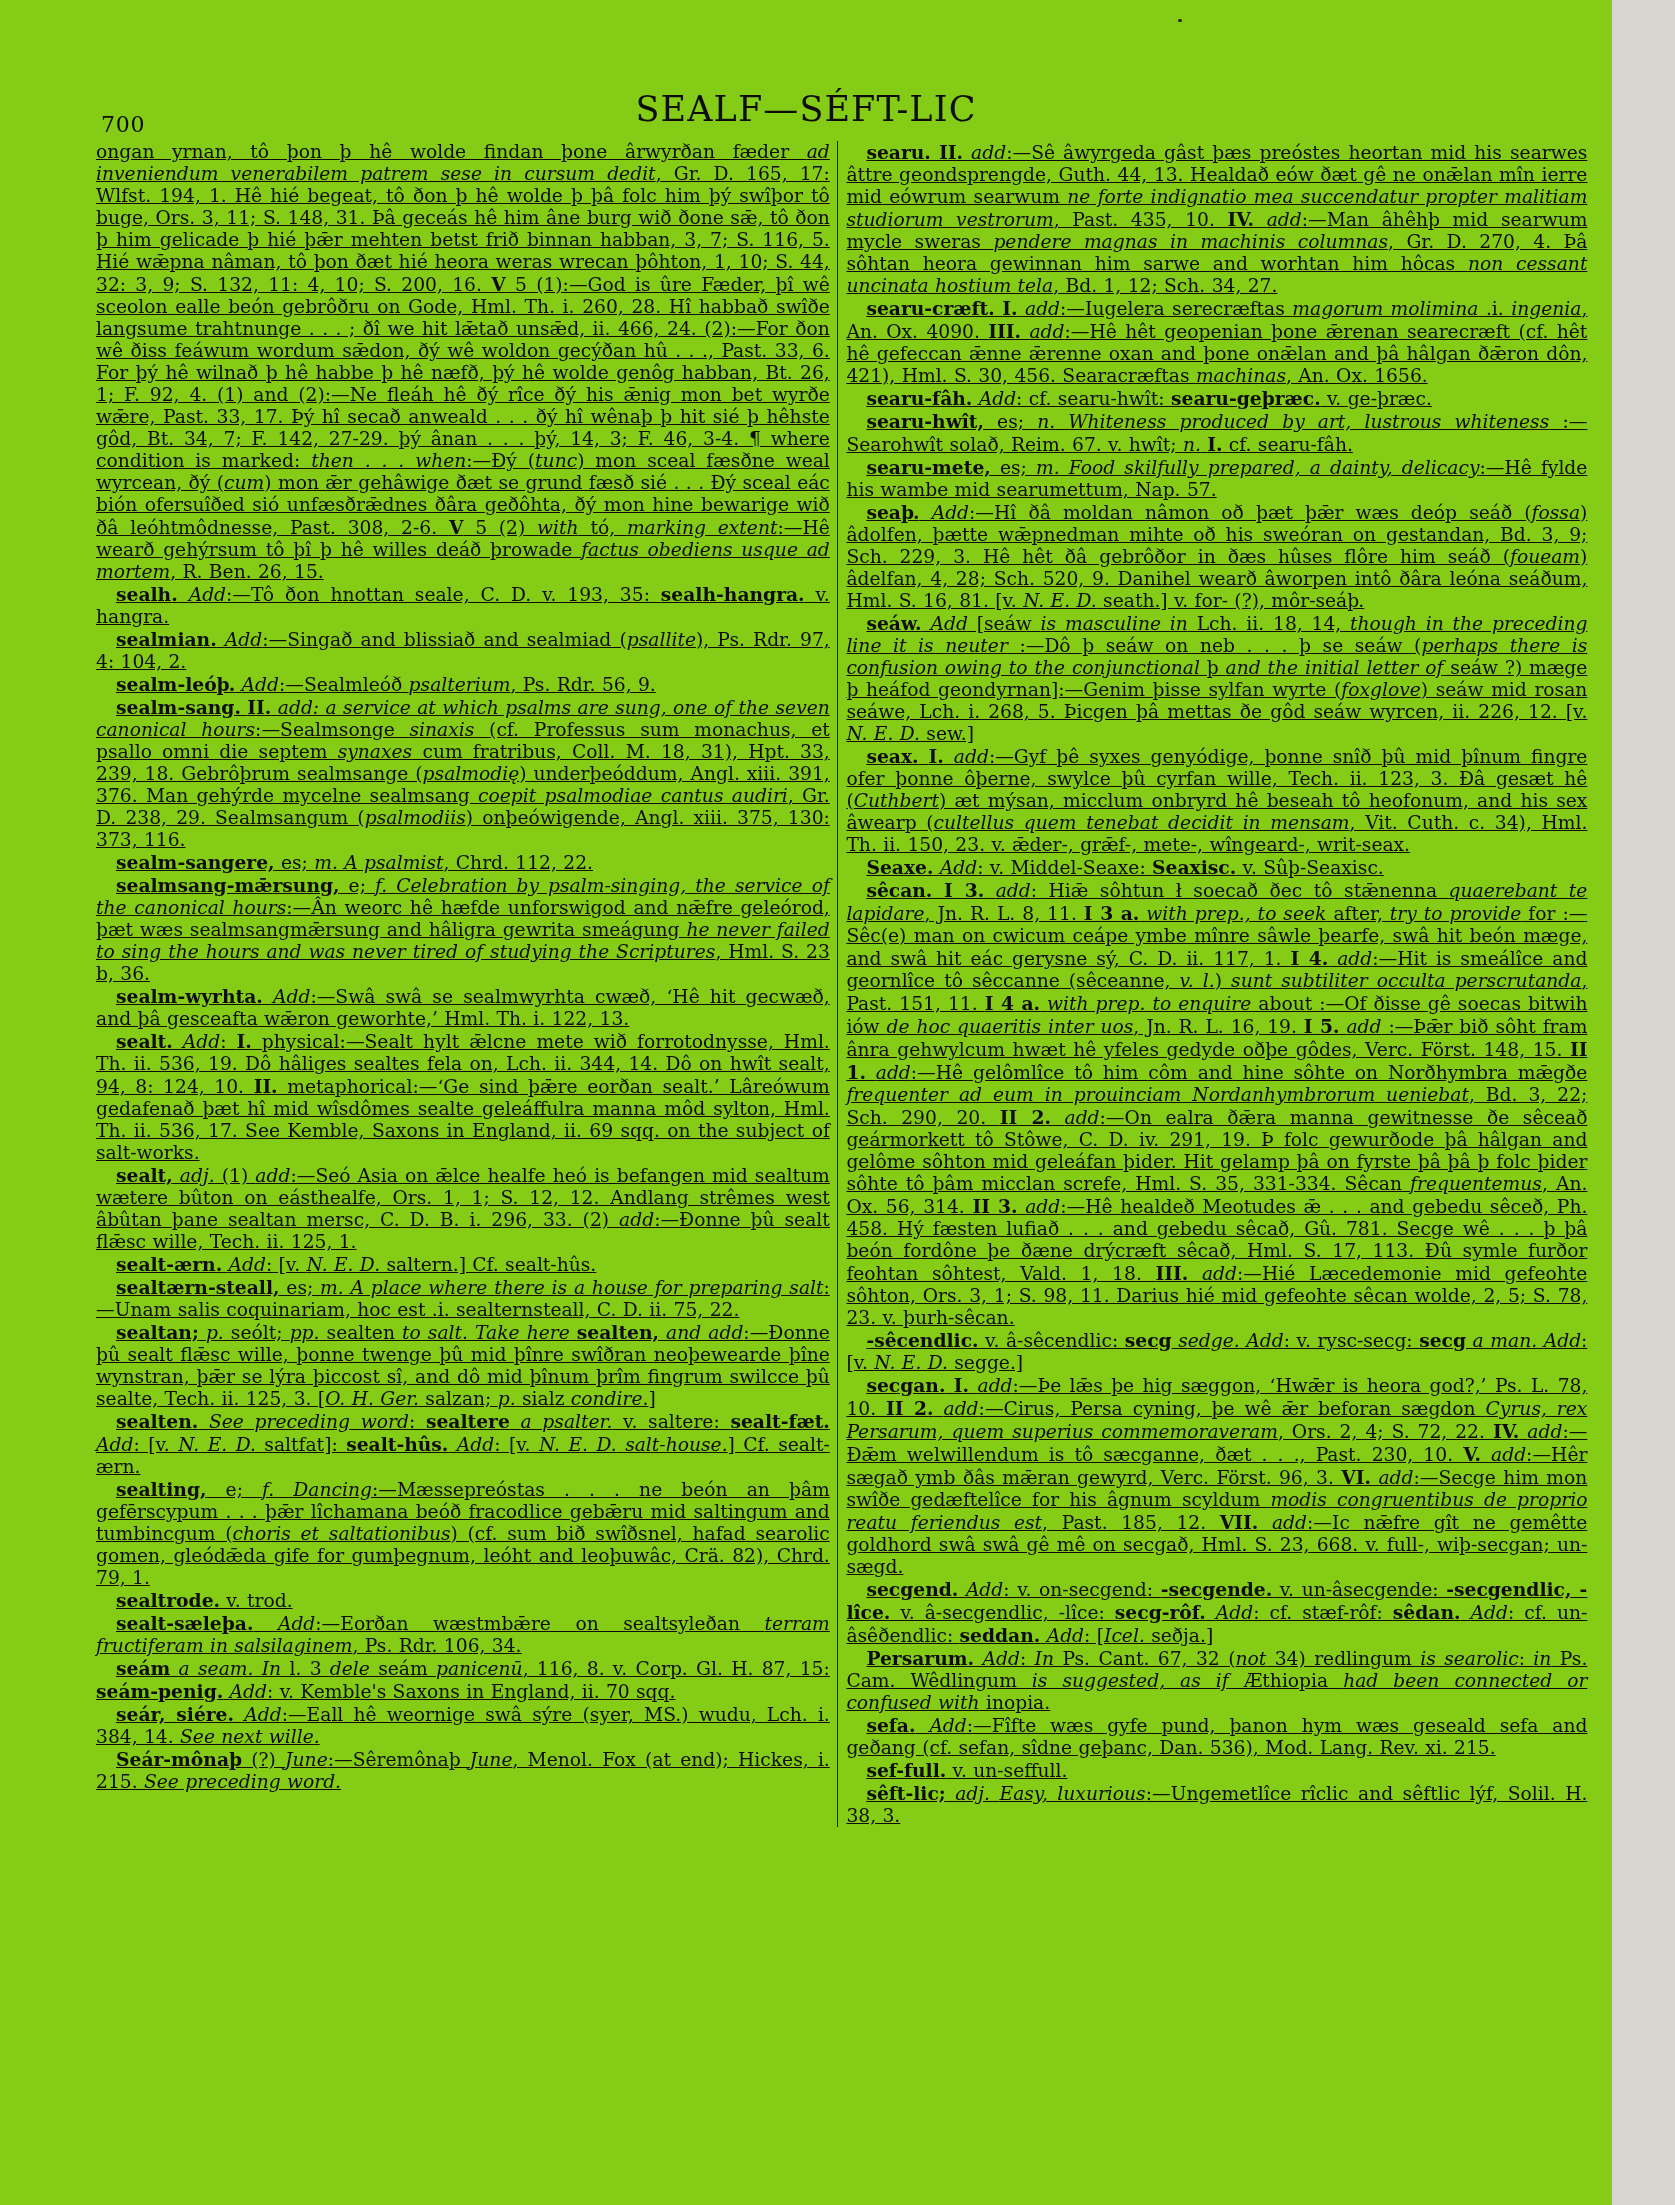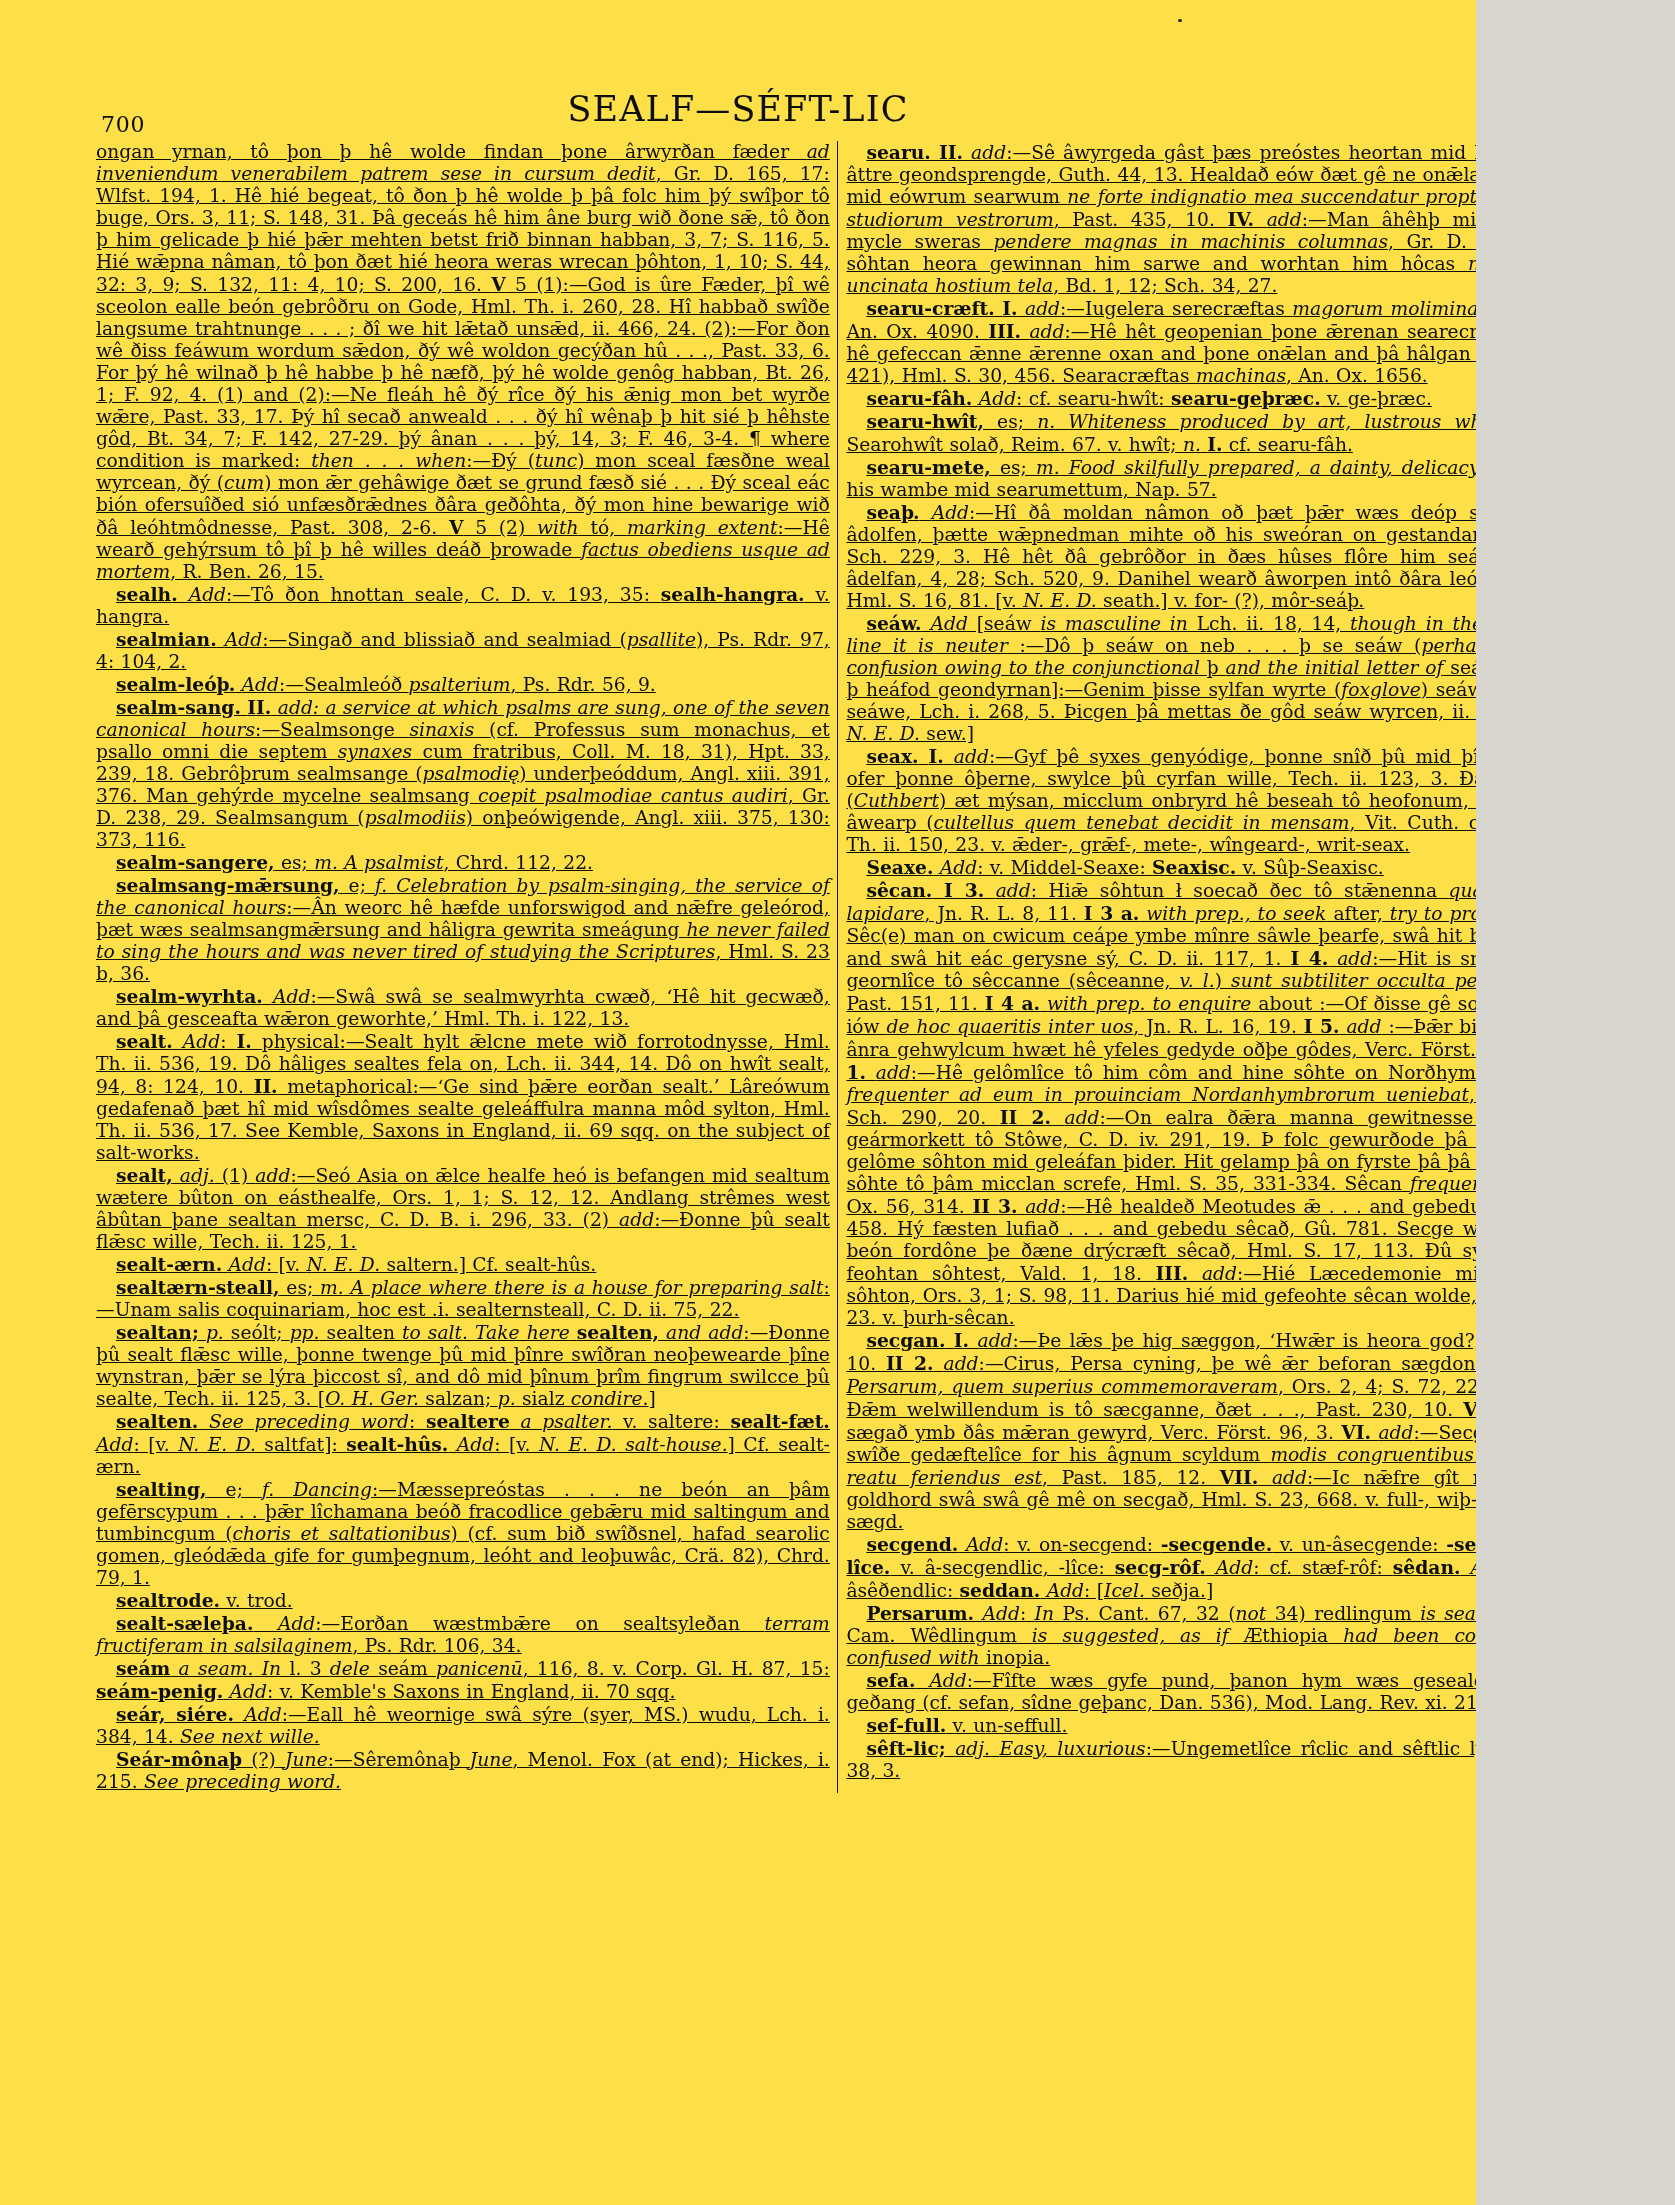--- a/index.html
+++ b/index.html
@@ -1,19 +1,19 @@
 <!DOCTYPE html>
 <html style="font-size:11.5px"><head>
 <meta charset="utf-8">
 <style>
   html,body{margin:0;padding:0;background:#d8d5cf;}
   .page{
     position:relative;
-    width:1476px;height:2205px;
-    background:#fde047;
+    width:1612px;height:2205px;
+    background:#84cc16;
     color:#0d0d0d;
     font-family:"DejaVu Serif","Liberation Serif",serif;
     overflow:hidden;
   }
   .speck{position:absolute;top:18.7px;left:1178px;width:3.6px;height:3.6px;border-radius:50%;background:#2a2a2a;}
   .page-number{position:absolute;top:112px;left:101px;font-size:22px;letter-spacing:0.7px;}
   .page-title{position:absolute;top:89px;left:0;width:100%;text-align:center;font-size:35px;letter-spacing:1.1px;}
   .content{
     position:absolute;top:141px;left:96px;width:1498px;
     display:flex;align-items:stretch;
@@ -70,20 +70,21 @@
         <p class="entry"><b>searu.</b>  <b>II.</b> <i>add</i>:—Sê âwyrgeda gâst þæs preóstes heortan mid his searwes âttre geondsprengde, Guth. 44, 13.  Healdað eów ðæt gê ne onǣlan mîn ierre mid eówrum searwum <i>ne forte indignatio mea succendatur propter malitiam studiorum vestrorum</i>, Past. 435, 10.  <b>IV.</b> <i>add</i>:—Man âhêhþ mid searwum mycle sweras <i>pendere magnas in machinis columnas</i>, Gr. D. 270, 4.  Þâ sôhtan heora gewinnan him sarwe and worhtan him hôcas <i>non cessant uncinata hostium tela</i>, Bd. 1, 12; Sch. 34, 27.</p>
         <p class="entry"><b>searu-cræft.</b>  <b>I.</b> <i>add</i>:—Iugelera serecræftas <i>magorum molimina</i> .i. <i>ingenia</i>, An. Ox. 4090.  <b>III.</b> <i>add</i>:—Hê hêt geopenian þone ǣrenan searecræft (cf. hêt hê gefeccan ǣnne ǣrenne oxan and þone onǣlan and þâ hâlgan ðǣron dôn, 421), Hml. S. 30, 456.  Searacræftas <i>machinas</i>, An. Ox. 1656.</p>
         <p class="entry"><b>searu-fâh.</b>  <i>Add</i>: cf. searu-hwît: <b>searu-geþræc.</b>  v. ge-þræc.</p>
         <p class="entry"><b>searu-hwît,</b> es; <i>n.</i>  <i>Whiteness produced by art, lustrous whiteness</i> :—Searohwît solað, Reim. 67.  v. hwît; <i>n.</i> <b>I.</b> cf. searu-fâh.</p>
         <p class="entry"><b>searu-mete,</b> es; <i>m.</i>  <i>Food skilfully prepared, a dainty, delicacy</i>:—Hê fylde his wambe mid searumettum, Nap. 57.</p>
         <p class="entry"><b>seaþ.</b>  <i>Add</i>:—Hî ðâ moldan nâmon oð þæt þǣr wæs deóp seáð (<i>fossa</i>) âdolfen, þætte wǣpnedman mihte oð his sweóran on gestandan, Bd. 3, 9; Sch. 229, 3.  Hê hêt ðâ gebrôðor in ðæs hûses flôre him seáð (<i>foueam</i>) âdelfan, 4, 28; Sch. 520, 9.  Danihel wearð âworpen intô ðâra leóna seáðum, Hml. S. 16, 81.  [v. <i>N. E. D.</i> seath.]  v. for- (?), môr-seáþ.</p>
         <p class="entry"><b>seáw.</b>  <i>Add</i> [seáw <i>is masculine in</i> Lch. ii. 18, 14, <i>though in the preceding line it is neuter</i> :—Dô þ seáw on neb . . . þ se seáw (<i>perhaps there is confusion owing to the conjunctional</i> þ <i>and the initial letter of</i> seáw ?) mæge þ heáfod geondyrnan]:—Genim þisse sylfan wyrte (<i>foxglove</i>) seáw mid rosan seáwe, Lch. i. 268, 5.  Þicgen þâ mettas ðe gôd seáw wyrcen, ii. 226, 12.  [v. <i>N. E. D.</i> sew.]</p>
         <p class="entry"><b>seax.</b>  <b>I.</b> <i>add</i>:—Gyf þê syxes genyódige, þonne snîð þû mid þînum fingre ofer þonne ôþerne, swylce þû cyrfan wille, Tech. ii. 123, 3.  Ðâ gesæt hê (<i>Cuthbert</i>) æt mýsan, micclum onbryrd hê beseah tô heofonum, and his sex âwearp (<i>cultellus quem tenebat decidit in mensam</i>, Vit. Cuth. c. 34), Hml. Th. ii. 150, 23.  v. ǣder-, grǣf-, mete-, wîngeard-, writ-seax.</p>
         <p class="entry"><b>Seaxe.</b>  <i>Add</i>: v. Middel-Seaxe: <b>Seaxisc.</b>  v. Sûþ-Seaxisc.</p>
         <p class="entry"><b>sêcan.</b>  <b>I 3.</b> <i>add</i>: Hiǣ sôhtun ł soecað ðec tô stǣnenna <i>quaerebant te lapidare</i>, Jn. R. L. 8, 11.  <b>I 3 a.</b> <i>with prep., to seek</i> after, <i>try to provide</i> for :—Sêc(e) man on cwicum ceápe ymbe mînre sâwle þearfe, swâ hit beón mæge, and swâ hit eác gerysne sý, C. D. ii. 117, 1.  <b>I 4.</b> <i>add</i>:—Hit is smeálîce and geornlîce tô sêccanne (sêceanne, <i>v. l.</i>) <i>sunt subtiliter occulta perscrutanda</i>, Past. 151, 11.  <b>I 4 a.</b> <i>with prep. to enquire</i> about :—Of ðisse gê soecas bitwih iów <i>de hoc quaeritis inter uos</i>, Jn. R. L. 16, 19.  <b>I 5.</b> <i>add</i> :—Þǣr bið sôht fram ânra gehwylcum hwæt hê yfeles gedyde oðþe gôdes, Verc. Först. 148, 15.  <b>II 1.</b> <i>add</i>:—Hê gelômlîce tô him côm and hine sôhte on Norðhymbra mǣgðe <i>frequenter ad eum in prouinciam Nordanhymbrorum ueniebat</i>, Bd. 3, 22; Sch. 290, 20.  <b>II 2.</b> <i>add</i>:—On ealra ðǣra manna gewitnesse ðe sêceað geármorkett tô Stôwe, C. D. iv. 291, 19.  Þ folc gewurðode þâ hâlgan and gelôme sôhton mid geleáfan þider.  Hit gelamp þâ on fyrste þâ þâ þ folc þider sôhte tô þâm micclan screfe, Hml. S. 35, 331-334.  Sêcan <i>frequentemus</i>, An. Ox. 56, 314.  <b>II 3.</b> <i>add</i>:—Hê healdeð Meotudes ǣ . . . and gebedu sêceð, Ph. 458.  Hý fæsten lufiað . . . and gebedu sêcað, Gû. 781.  Secge wê . . . þ þâ beón fordône þe ðæne drýcræft sêcað, Hml. S. 17, 113.  Ðû symle furðor feohtan sôhtest, Vald. 1, 18.  <b>III.</b> <i>add</i>:—Hié Læcedemonie mid gefeohte sôhton, Ors. 3, 1; S. 98, 11.  Darius hié mid gefeohte sêcan wolde, 2, 5; S. 78, 23.  v. þurh-sêcan.</p>
+        <p class="entry"><b>-sêcendlic.</b>  v. â-sêcendlic: <b>secg</b> <i>sedge.</i>  <i>Add</i>: v. rysc-secg: <b>secg</b> <i>a man.</i>  <i>Add</i>: [v. <i>N. E. D.</i> segge.]</p>
         <p class="entry"><b>secgan.</b>  <b>I.</b> <i>add</i>:—Þe lǣs þe hig sæggon, ‘Hwǣr is heora god?,’ Ps. L. 78, 10.  <b>II 2.</b> <i>add</i>:—Cirus, Persa cyning, þe wê ǣr beforan sægdon <i>Cyrus, rex Persarum, quem superius commemoraveram</i>, Ors. 2, 4; S. 72, 22.  <b>IV.</b> <i>add</i>:—Ðǣm welwillendum is tô sæcganne, ðæt . . ., Past. 230, 10.  <b>V.</b> <i>add</i>:—Hêr sægað ymb ðâs mǣran gewyrd, Verc. Först. 96, 3.  <b>VI.</b> <i>add</i>:—Secge him mon swîðe gedæftelîce for his âgnum scyldum <i>modis congruentibus de proprio reatu feriendus est</i>, Past. 185, 12.  <b>VII.</b> <i>add</i>:—Ic nǣfre gît ne gemêtte goldhord swâ swâ gê mê on secgað, Hml. S. 23, 668.  v. full-, wiþ-secgan; un-sægd.</p>
         <p class="entry"><b>secgend.</b>  <i>Add</i>: v. on-secgend: <b>-secgende.</b>  v. un-âsecgende: <b>-secgendlic, -lîce.</b>  v. â-secgendlic, -lîce: <b>secg-rôf.</b>  <i>Add</i>: cf. stæf-rôf: <b>sêdan.</b>  <i>Add</i>: cf. un-âsêðendlic: <b>seddan.</b>  <i>Add</i>: [<i>Icel.</i> seðja.]</p>
         <p class="entry"><b>Persarum.</b>  <i>Add</i>: <i>In</i> Ps. Cant. 67, 32 (<i>not</i> 34) redlingum <i>is searolic</i>: <i>in</i> Ps. Cam. Wêdlingum <i>is suggested, as if</i> Æthiopia <i>had been connected or confused with</i> inopia.</p>
         <p class="entry"><b>sefa.</b>  <i>Add</i>:—Fîfte wæs gyfe pund, þanon hym wæs geseald sefa and geðang (cf. sefan, sîdne geþanc, Dan. 536), Mod. Lang. Rev. xi. 215.</p>
         <p class="entry"><b>sef-full.</b>  v. un-seffull.</p>
         <p class="entry"><b>sêft-lic;</b> <i>adj.</i>  <i>Easy, luxurious</i>:—Ungemetlîce rîclic and sêftlic lýf, Solil. H. 38, 3.</p>
       </div>
   </div>
 </div>
 

